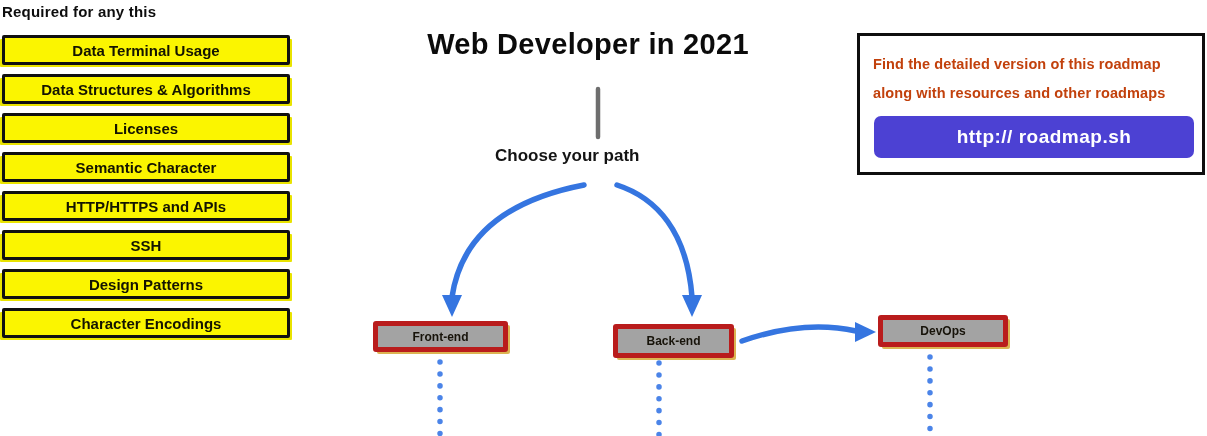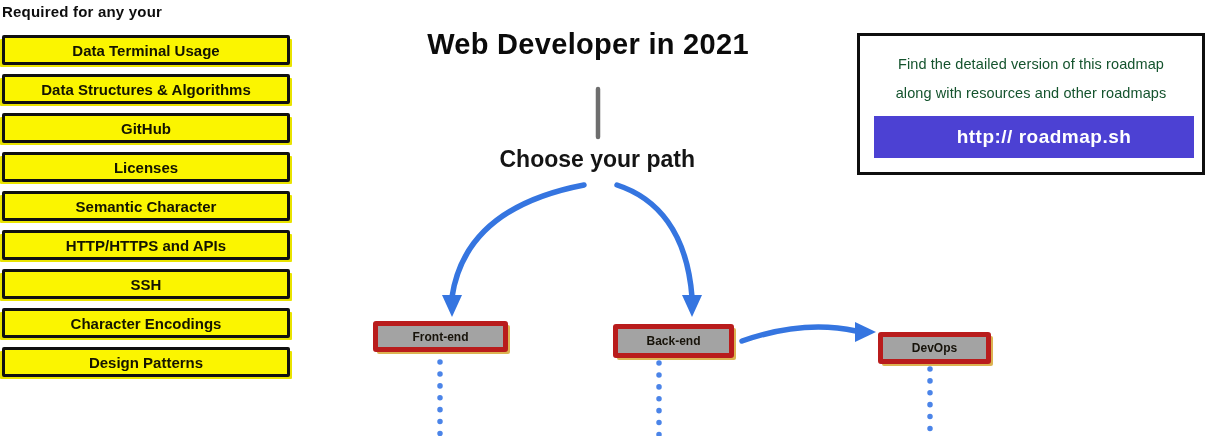--- a/index.html
+++ b/index.html
@@ -35,87 +35,86 @@
 
   
   .page-title {
     position: absolute; left: 388px; top: 28px; width: 400px;
     text-align: center;
     font-size: 29px; font-weight: bold; color: #0b0b0b;
     letter-spacing: 0.3px;
   }
   .choose-path {
     position: absolute; left: 495px; top: 146px; width: 200px;
-    text-align: right;
-    font-size: 23px; font-weight: bold; color: #141414;
+    text-align: left;
+    font-size: 17px; font-weight: bold; color: #141414;
   }
 
   .path-node {
     position: absolute;
     background: #a3a3a3;
     border: 5px solid #b91c1c;
     border-radius: 3px;
     display: flex; align-items: center; justify-content: center;
     font-size: 12px; font-weight: bold; color: #17130a;
     box-shadow: 3px 3px 0 -1px #dcb452;
     cursor: pointer;
   }
   .node-frontend { left: 373px; top: 321px; width: 135px; height: 31px; }
   .node-backend  { left: 613px; top: 324px; width: 121px; height: 34px; }
-  .node-devops   { left: 878px; top: 332px; width: 113px; height: 32px; }
+  .node-devops   { left: 878px; top: 315px; width: 130px; height: 32px; }
 
   
   .connectors {
     position: absolute; inset: 0; width: 1207px; height: 436px;
     pointer-events: none;
   }
 
   
   .info-box {
     position: absolute; left: 857px; top: 33px; width: 348px; height: 142px;
     background: #ffffff;
     border: 3px solid #0e0e0e;
     padding: 14px 13px 0 13px;
   }
   .info-text {
-    text-align: center;
-    font-size: 14.5px; font-weight: normal; color: #14532d;
+    text-align: left;
+    font-size: 14.5px; font-weight: bold; color: #c2410c;
     line-height: 29px;
     letter-spacing: 0.1px;
     white-space: nowrap;
   }
   .info-link {
     margin-top: 8px;
     height: 42px; width: 320px; margin-left: 1px;
     background: #4c41d3;
-    border: none; border-radius: 0;
+    border: none; border-radius: 7px;
     display: flex; align-items: center; justify-content: center;
     font-family: "Liberation Sans", "DejaVu Sans", sans-serif;
     font-size: 19px; font-weight: bold; color: #ffffff;
     letter-spacing: 0.5px;
     cursor: pointer;
     padding-left: 20px;
   }
 </style>
 </head>
 <body>
 
 <div class="stage">
 
-  <div class="req-heading">Required for any your</div>
+  <div class="req-heading">Required for any this</div>
   <div class="req-col">
     <div class="topic-box">Data Terminal Usage</div>
     <div class="topic-box">Data Structures &amp; Algorithms</div>
-    <div class="topic-box">GitHub</div>
     <div class="topic-box">Licenses</div>
     <div class="topic-box">Semantic Character</div>
     <div class="topic-box">HTTP/HTTPS and APIs</div>
     <div class="topic-box">SSH</div>
+    <div class="topic-box">Design Patterns</div>
     <div class="topic-box">Character Encodings</div>
-    <div class="topic-box">Design Patterns</div>
   </div>
 
   <div class="page-title">Web Developer in 2021</div>
   <div class="choose-path">Choose your path</div>
 
   <svg class="connectors" viewBox="0 0 1207 436" xmlns="http://www.w3.org/2000/svg">
 
     <line x1="598" y1="89" x2="598" y2="137" stroke="#6e6e6e" stroke-width="4.5" stroke-linecap="round"></line>
 
     <path d="M 584 185 C 527 196 463 223 452 297" fill="none" stroke="#3575e0" stroke-width="5.5" stroke-linecap="round"></path>

